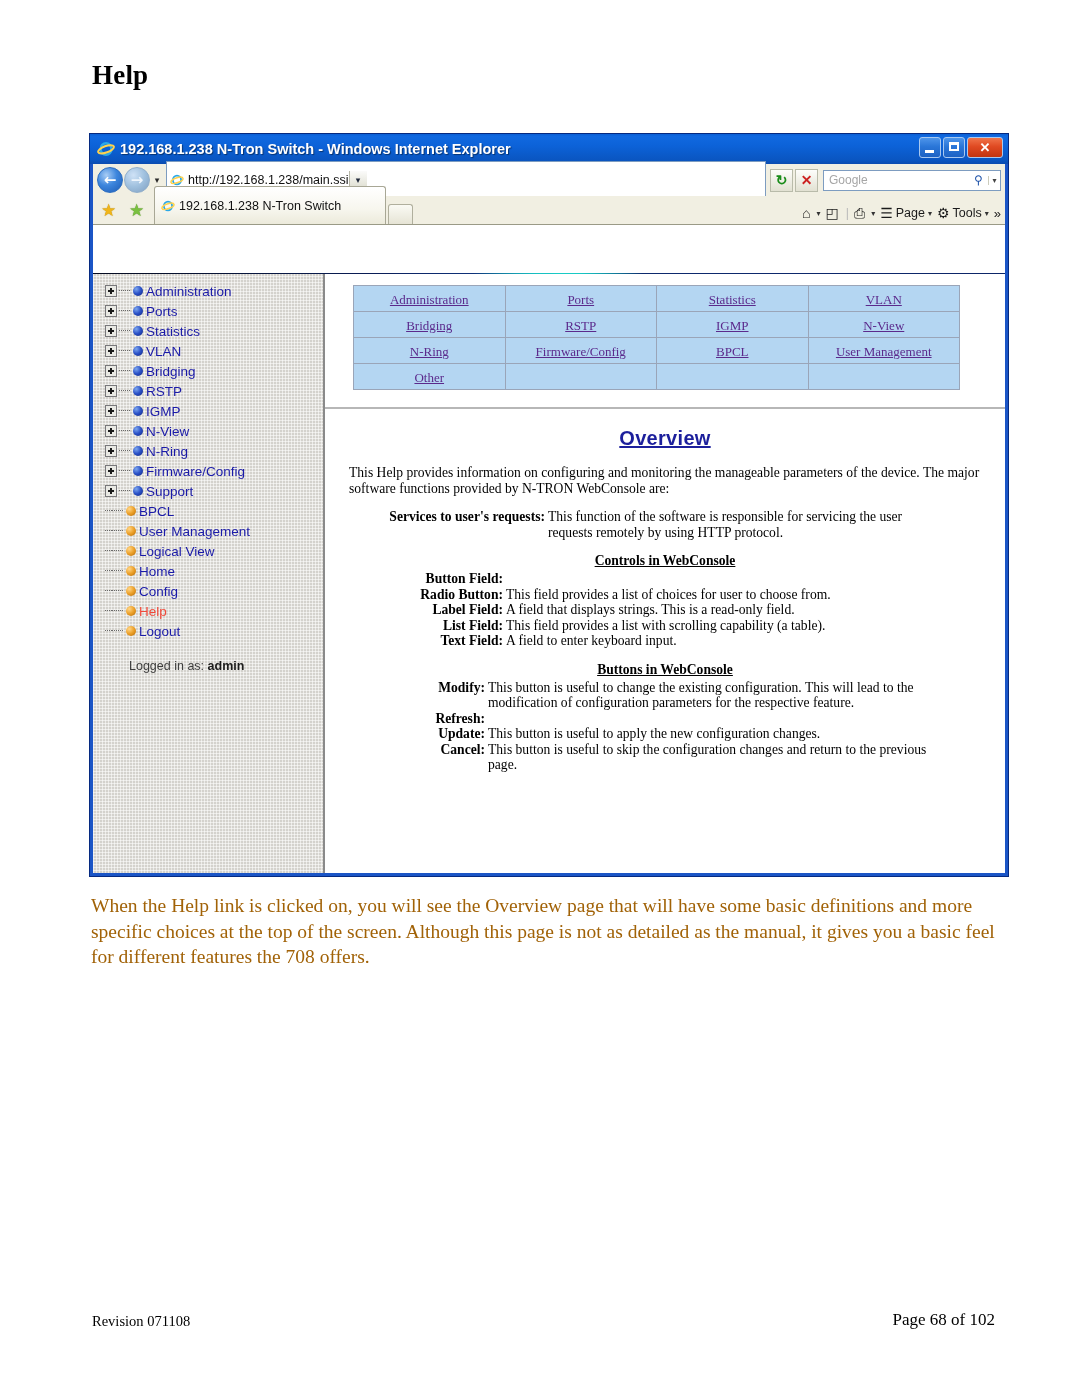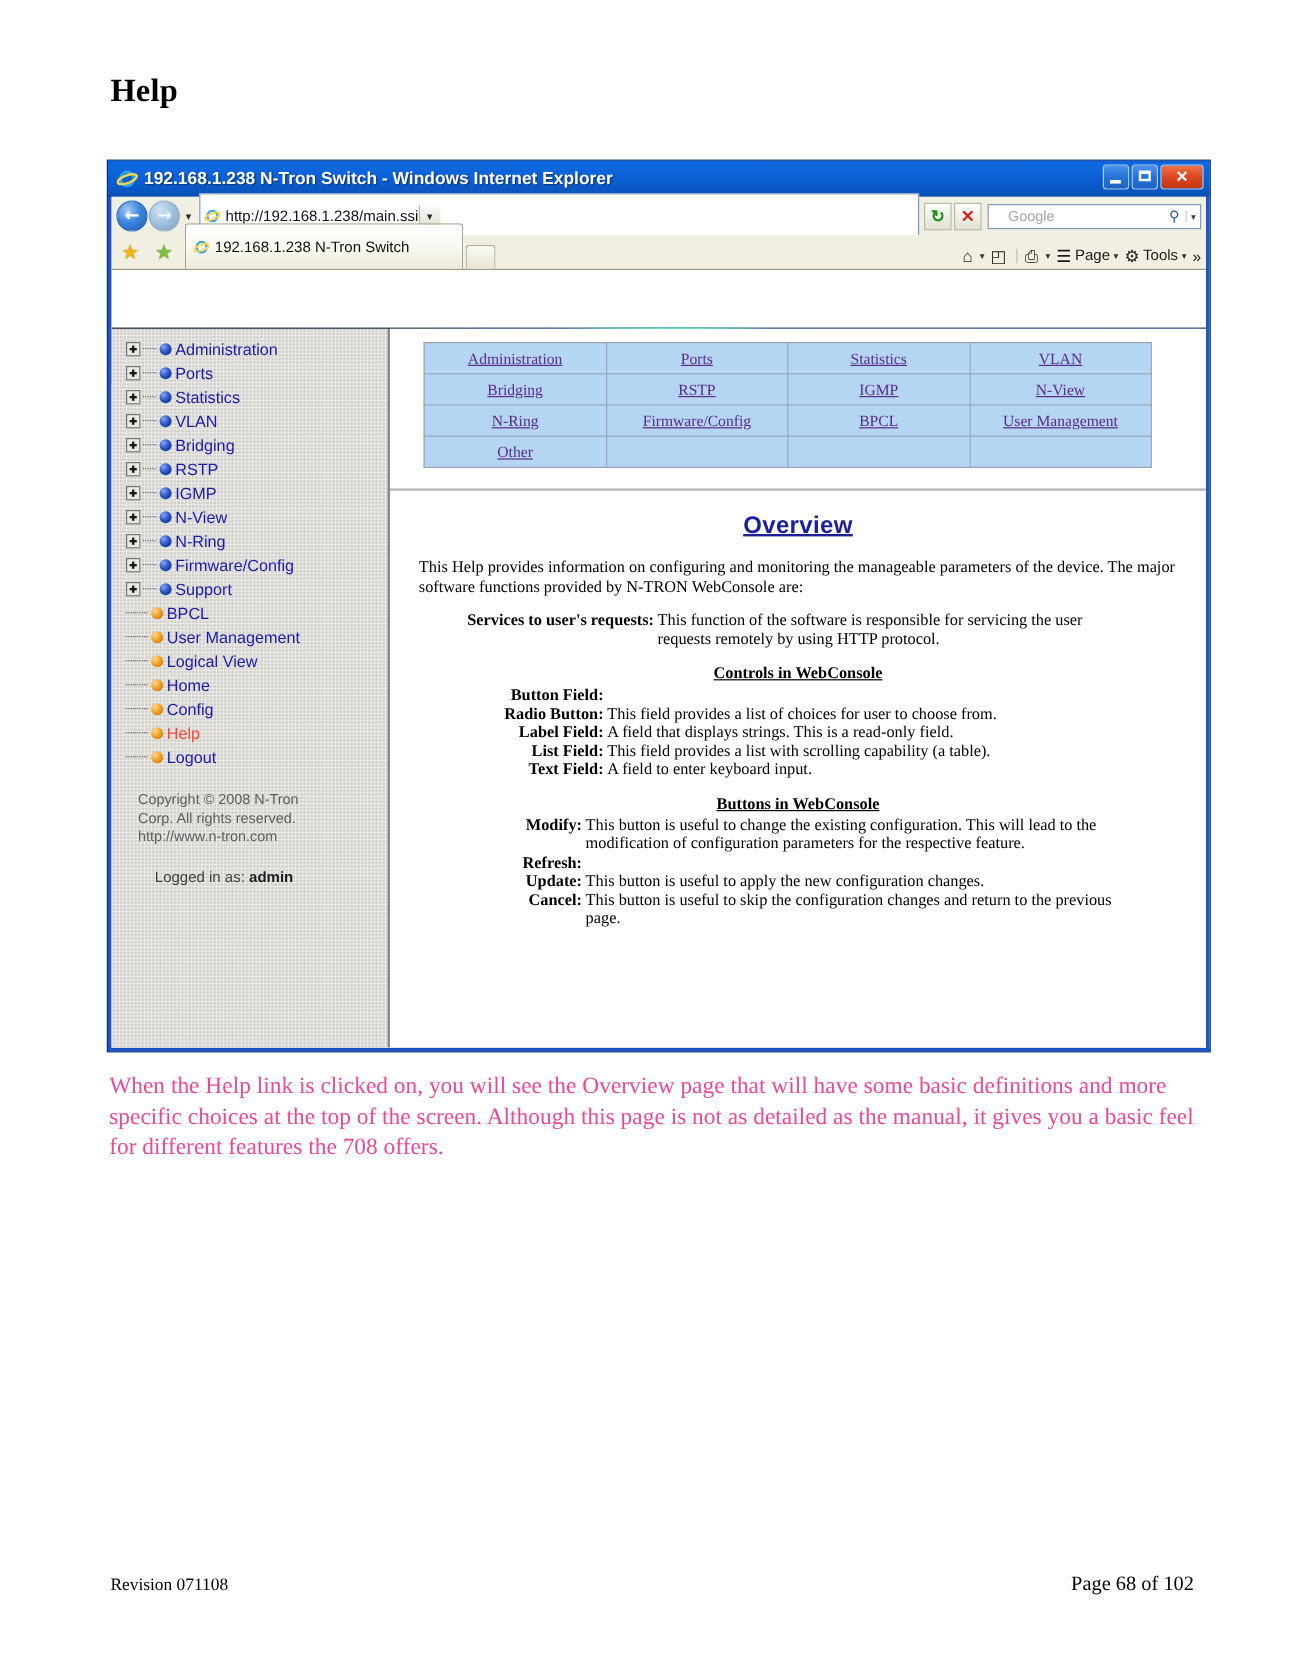--- a/index.html
+++ b/index.html
@@ -34,21 +34,21 @@
     letter-spacing: 0.2px;
   }
 
   .doc-paragraph {
     position: absolute;
     left: 91px;
     top: 893px;
     width: 918px;
     font-size: 19.5px;
     line-height: 25.5px;
-    color: #ec4899;
+    color: #a16207;
     text-align: left;
   }
 
   .doc-footer-left {
     position: absolute;
     left: 92px;
     top: 1313px;
     font-size: 14.5px;
     color: #000;
   }
@@ -252,21 +252,21 @@
     display: flex;
     align-items: center;
     box-sizing: border-box;
     flex: 0 0 auto;
   }
   .search-ph {
     flex: 1 1 auto;
     font-family: "Liberation Sans", sans-serif;
     font-size: 12px;
     color: #a6a6a6;
-    padding-left: 16px;
+    padding-left: 5px;
     white-space: nowrap;
     overflow: hidden;
   }
   .search-go {
     width: 19px;
     color: #2255aa;
     font-size: 12px;
     text-align: center;
     flex: 0 0 auto;
   }
@@ -871,25 +871,20 @@
               <span class="tree-label active">Help</span>
             </div>
             <div class="tree-item">
               <span class="tree-conn"></span>
               <span class="tree-dash"></span>
               <span class="tree-ball orange"></span>
               <span class="tree-label">Logout</span>
             </div>
           </div>
 
-          <div class="copyright">
-            <div>Copyright © 2008 N-Tron</div>
-            <div>Corp. All rights reserved.</div>
-            <div>http://www.n-tron.com</div>
-          </div>
 
           <div class="loggedin">
             <span>Logged in as: </span><b>admin</b>
           </div>
         </div>
 
         <div class="main-panel">
 
           <div class="links-zone">
             <table class="link-table">

